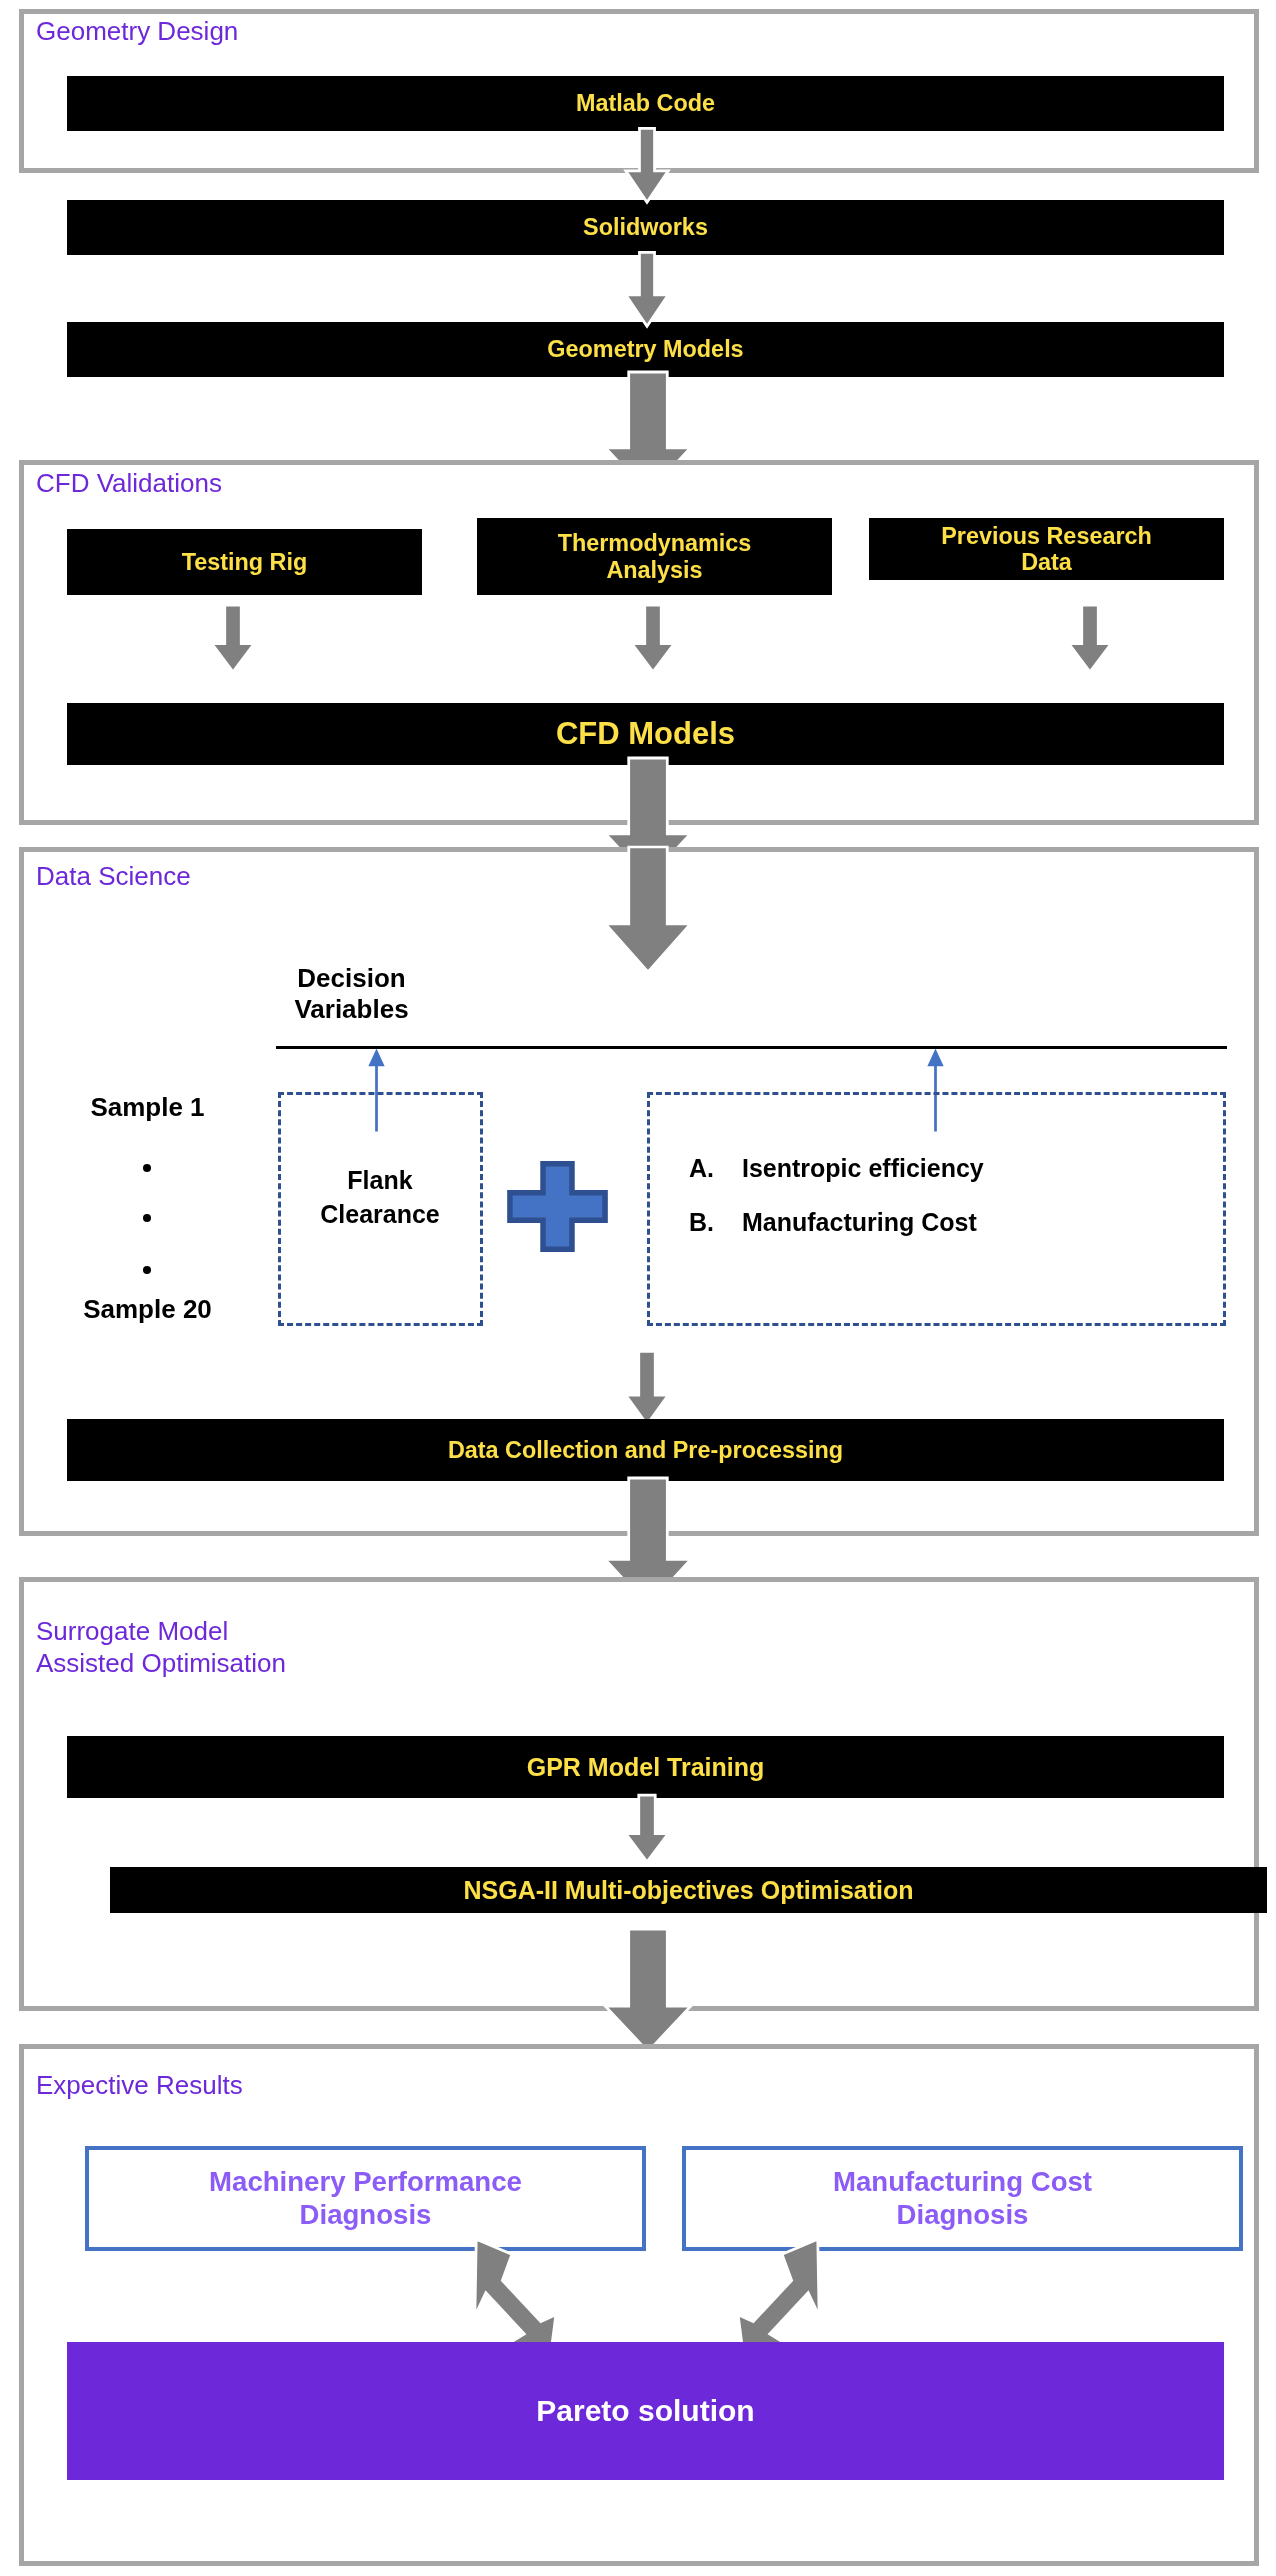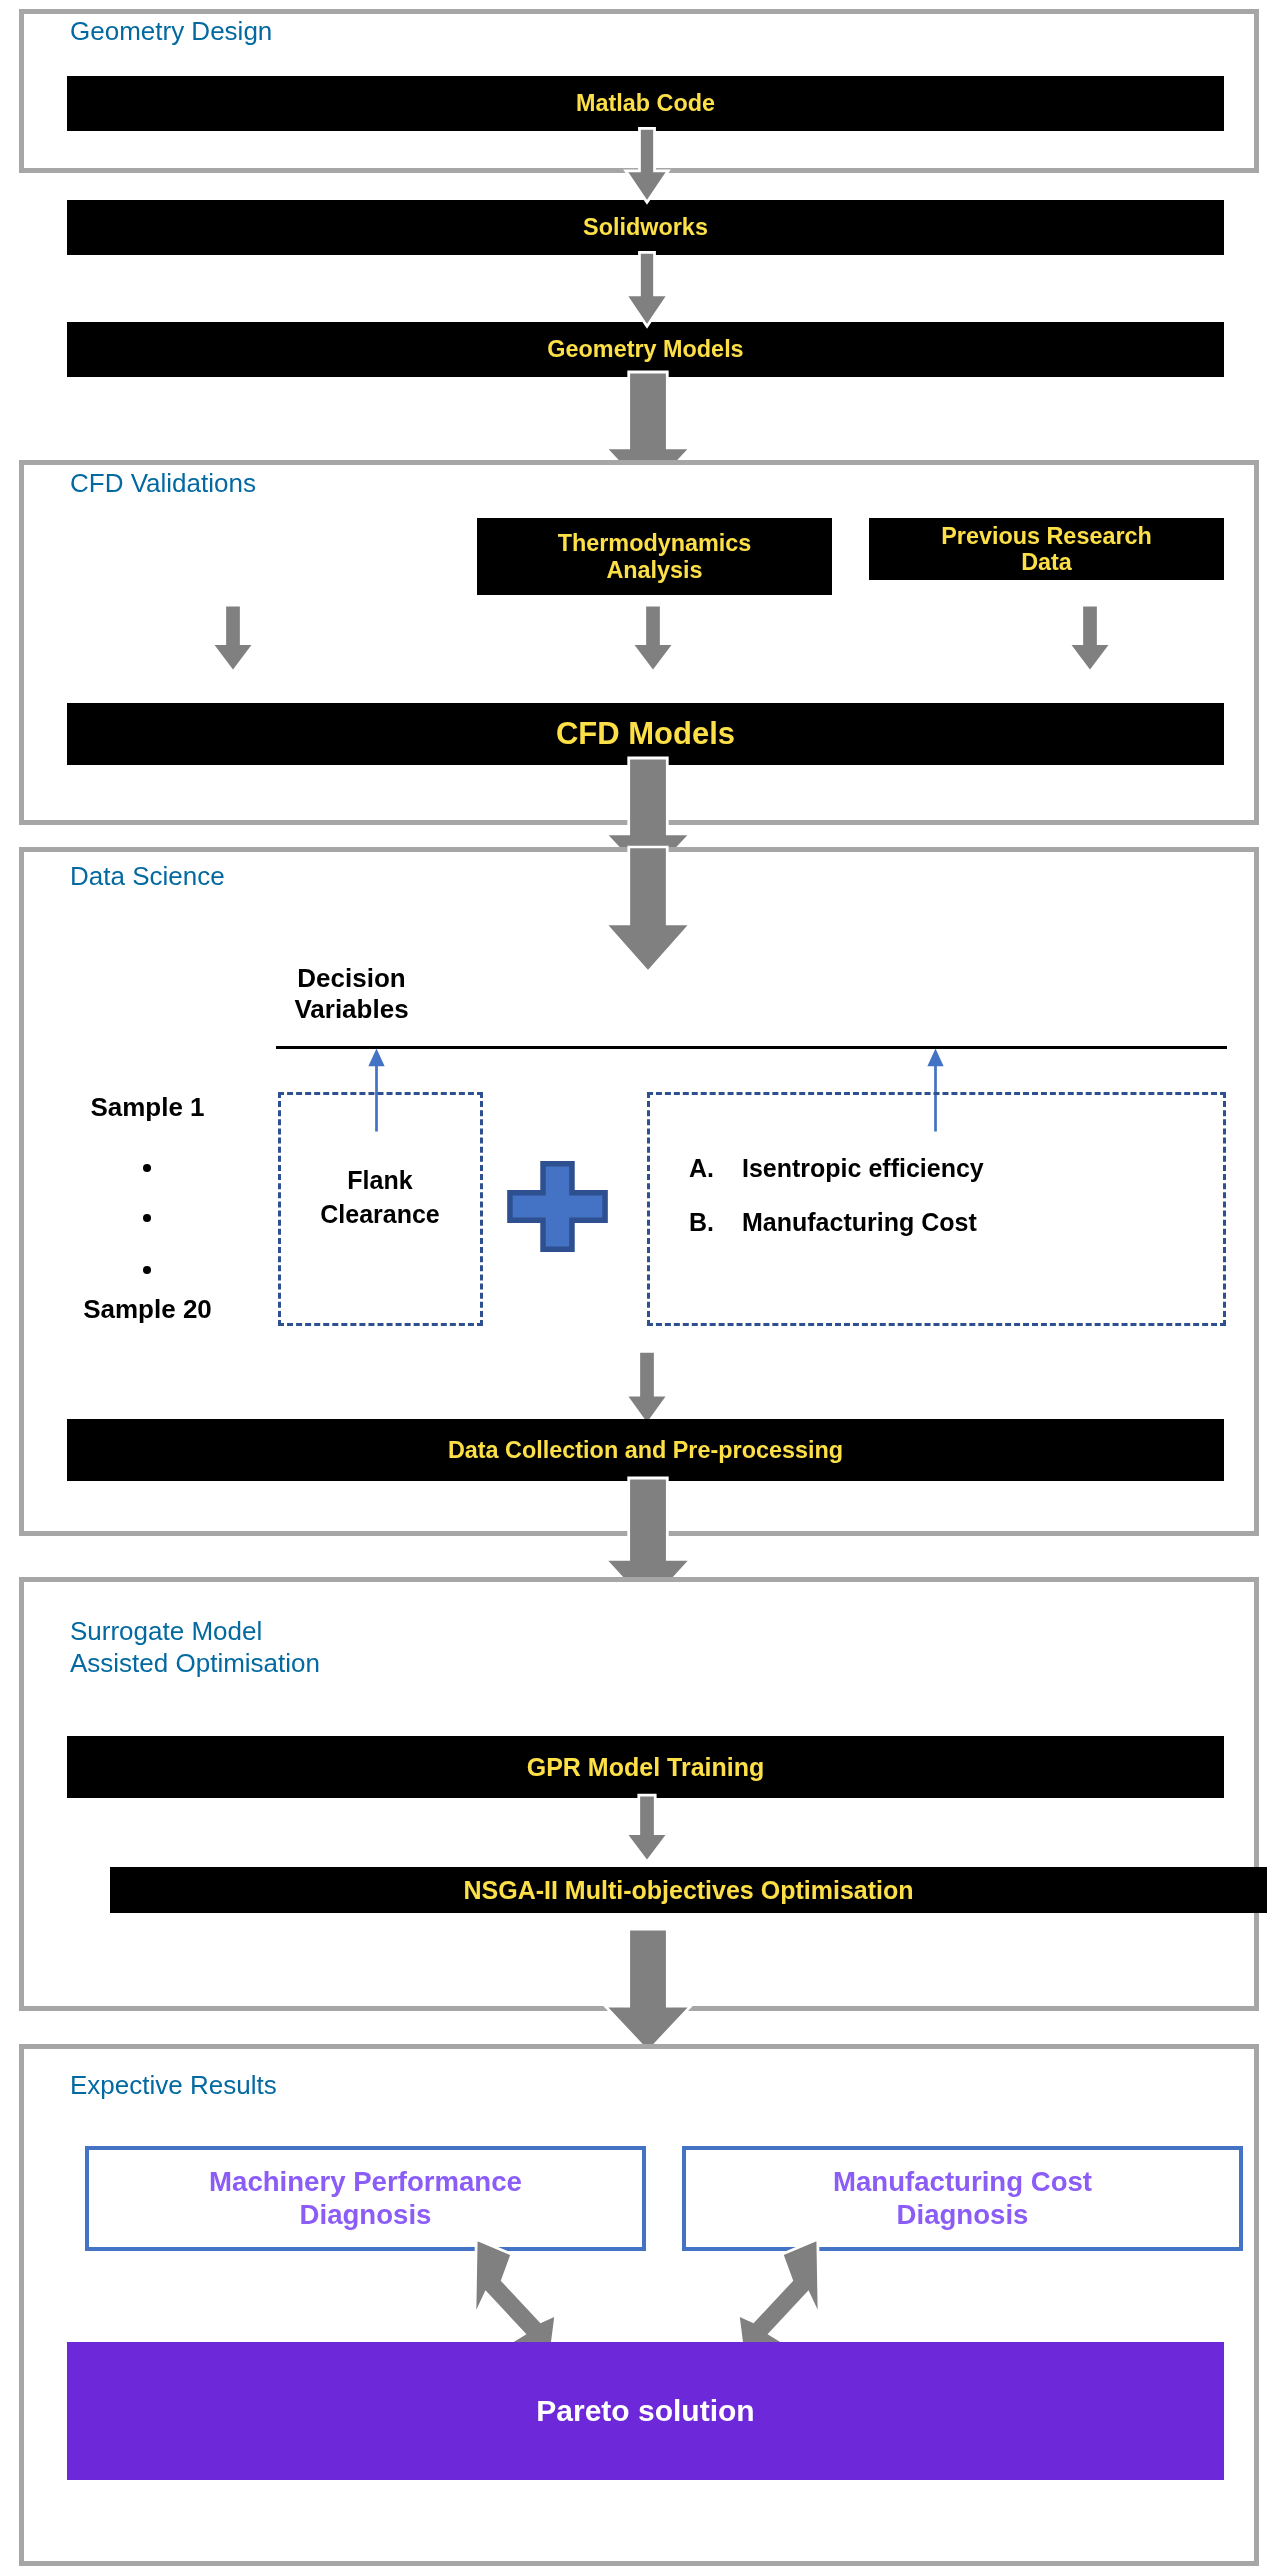--- a/index.html
+++ b/index.html
@@ -12,27 +12,26 @@
 
   
   .section{
     position:absolute;
     border:5.5px solid #a6a6a6;
     background:#ffffff;
     box-sizing:border-box;
   }
   .section-title{
     position:absolute;
-    color:#0369a1;
+    color:#6d28d9;
     font-size:26px;
     font-weight:400;
     line-height:32px;
     letter-spacing:0px;
     white-space:pre;
-    margin-left:34px;
   }
 
   
   .black-box{
     position:absolute;
     background:#000000;
     color:#fde047;
     display:flex;
     align-items:center;
     justify-content:center;
@@ -146,20 +145,21 @@
   <div class="arrow" style="left:601px;top:372px;">
     <svg width="94" height="124" viewBox="0 0 136 180">
       <polygon points="40,0 96,0 96,110 130,110 68,176 6,110 40,110" fill="#808080" stroke="#ffffff" stroke-width="4"></polygon>
     </svg>
   </div>
 
   <div class="section" style="left:18.6px;top:460px;width:1240px;height:365px;">
   </div>
   <div class="section-title" style="left:36px;top:467px;width:482px;">CFD Validations</div>
 
+  <div class="black-box" style="left:67px;top:529px;width:355px;height:66px;font-size:23.4px;white-space:pre-line;">Testing Rig</div>
 
   <div class="black-box" style="left:477px;top:518px;width:355px;height:77px;font-size:23.4px;white-space:pre-line;">Thermodynamics
 Analysis</div>
 
   <div class="black-box" style="left:869px;top:518px;width:355px;height:62px;font-size:23.4px;white-space:pre-line;">Previous Research
 Data</div>
 
   <div class="arrow" style="left:209px;top:605px;">
     <svg width="48" height="69" viewBox="0 0 70 100">
       <polygon points="23,0 47,0 47,56 66,56 35,97 4,56 23,56" fill="#808080" stroke="#ffffff" stroke-width="4"></polygon>

